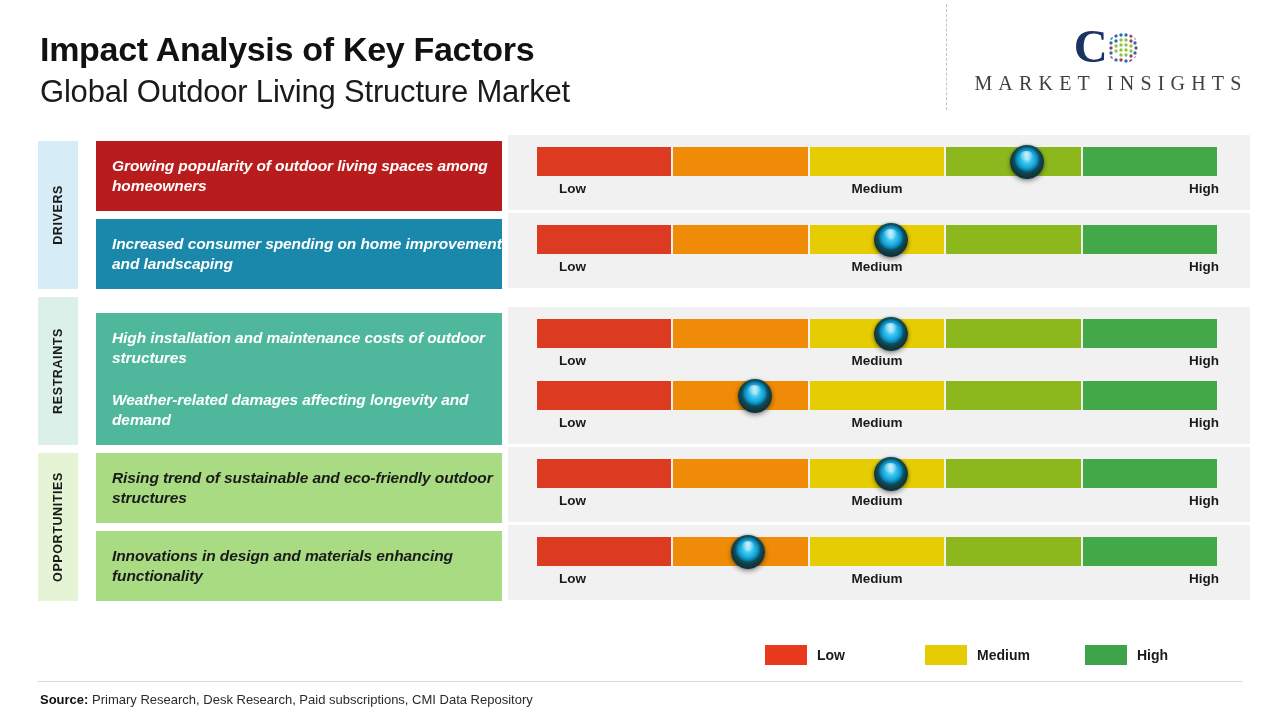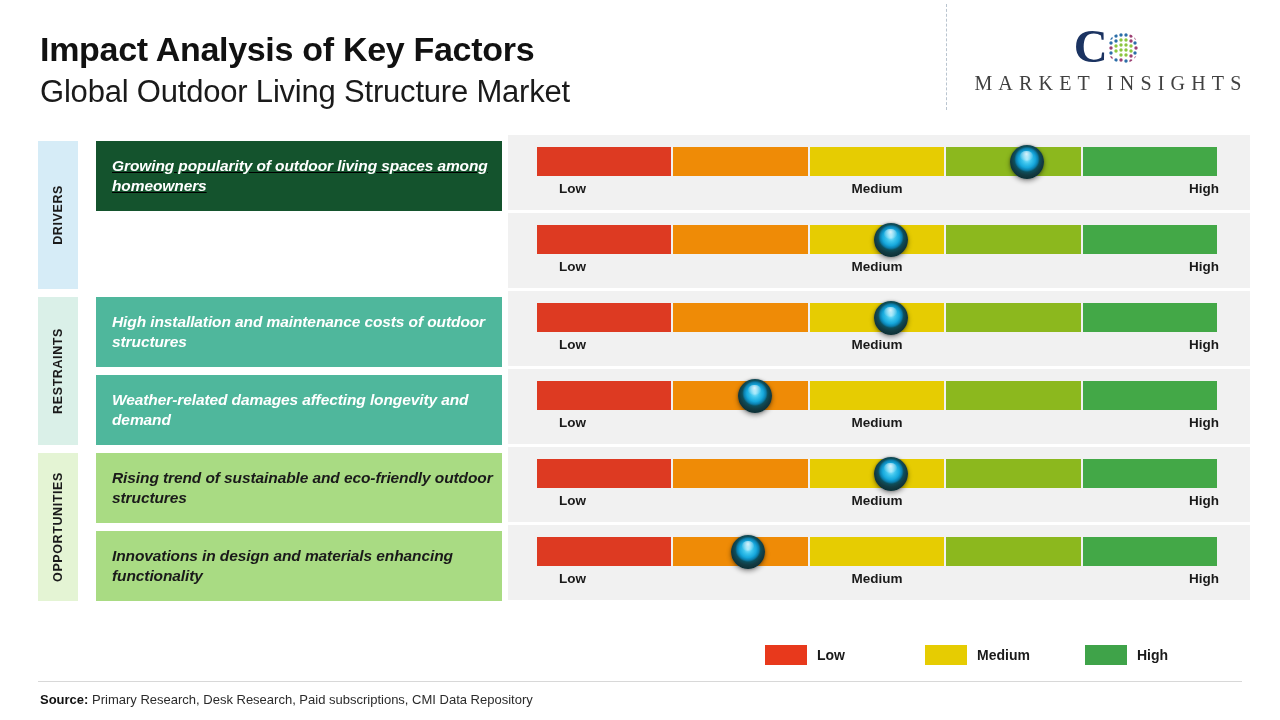--- a/index.html
+++ b/index.html
@@ -368,57 +368,60 @@
         </div>
         <div class="cat-label" style="top: 156px; height: 148px; background: rgb(218, 240, 232);">
           <span>RESTRAINTS</span>
         </div>
         <div class="cat-label" style="top: 312px; height: 148px; background: rgb(228, 244, 212);">
           <span>OPPORTUNITIES</span>
         </div>
       </div>
     <div id="rows-host">
         <div class="row" style="top: 0px;">
-          <div class="factor-box" style="background: #14532d; text-decoration: underline;">
+          <div class="factor-box" style="background: #b91c1c;">
             <div class="factor-text" style="color: rgb(255, 255, 255);">Growing popularity of outdoor living spaces among homeowners</div>
           </div>
           <div class="gauge-panel" style="background: rgb(241, 241, 241);">
             <div class="gauge-track">
               <div class="seg" style="background: rgb(221, 58, 34);"></div>
               <div class="seg" style="background: rgb(239, 139, 6);"></div>
               <div class="seg" style="background: rgb(230, 204, 2);"></div>
               <div class="seg" style="background: rgb(140, 184, 30);"></div>
               <div class="seg" style="background: rgb(67, 168, 71);"></div>
             </div>
             <div class="marker" style="left: 518.6px;"></div>
             <div class="gauge-labels">
               <div class="glabel low">Low</div>
               <div class="glabel med">Medium</div>
               <div class="glabel high">High</div>
             </div>
           </div>
         </div>
         <div class="row" style="top: 78px;">
+          <div class="factor-box" style="background: rgb(26, 136, 171);">
+            <div class="factor-text" style="color: rgb(255, 255, 255);">Increased consumer spending on home improvement and landscaping</div>
+          </div>
           <div class="gauge-panel" style="background: rgb(241, 241, 241);">
             <div class="gauge-track">
               <div class="seg" style="background: rgb(221, 58, 34);"></div>
               <div class="seg" style="background: rgb(239, 139, 6);"></div>
               <div class="seg" style="background: rgb(230, 204, 2);"></div>
               <div class="seg" style="background: rgb(140, 184, 30);"></div>
               <div class="seg" style="background: rgb(67, 168, 71);"></div>
             </div>
             <div class="marker" style="left: 382.6px;"></div>
             <div class="gauge-labels">
               <div class="glabel low">Low</div>
               <div class="glabel med">Medium</div>
               <div class="glabel high">High</div>
             </div>
           </div>
         </div>
-        <div class="row" style="top: 156px;">
+        <div class="row" style="top: 172px;">
           <div class="factor-box" style="background: rgb(79, 183, 156);">
             <div class="factor-text" style="color: rgb(255, 255, 255);">High installation and maintenance costs of outdoor structures</div>
           </div>
           <div class="gauge-panel" style="background: rgb(241, 241, 241);">
             <div class="gauge-track">
               <div class="seg" style="background: rgb(221, 58, 34);"></div>
               <div class="seg" style="background: rgb(239, 139, 6);"></div>
               <div class="seg" style="background: rgb(230, 204, 2);"></div>
               <div class="seg" style="background: rgb(140, 184, 30);"></div>
               <div class="seg" style="background: rgb(67, 168, 71);"></div>

